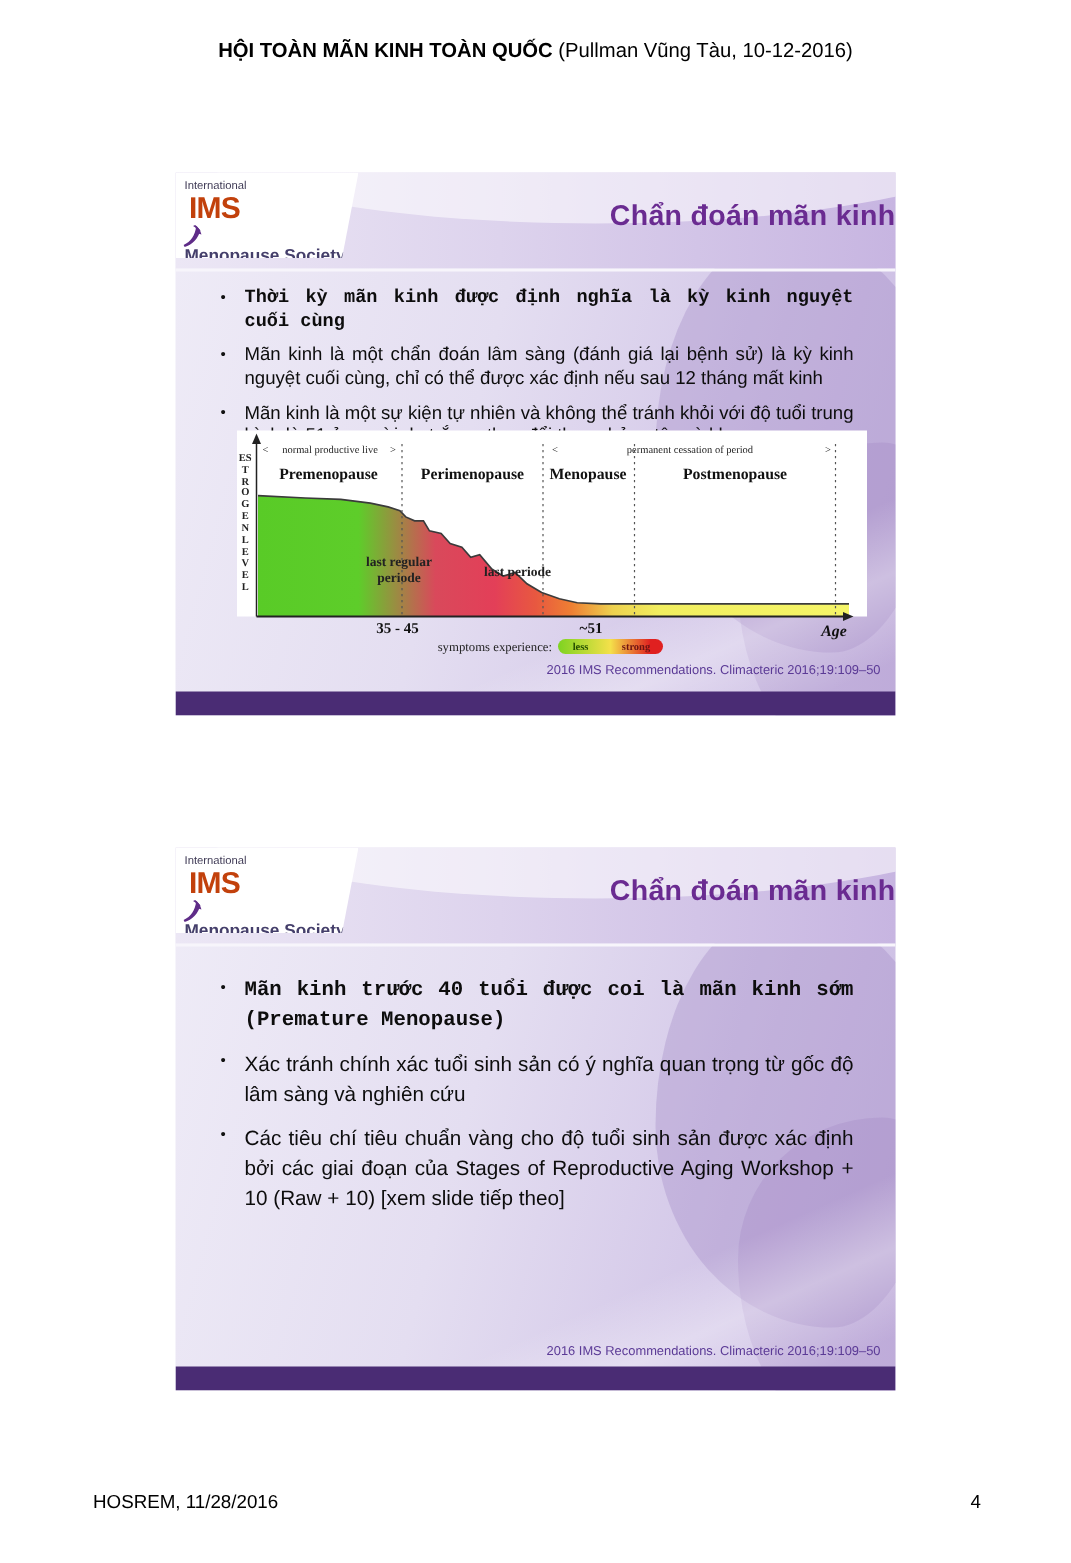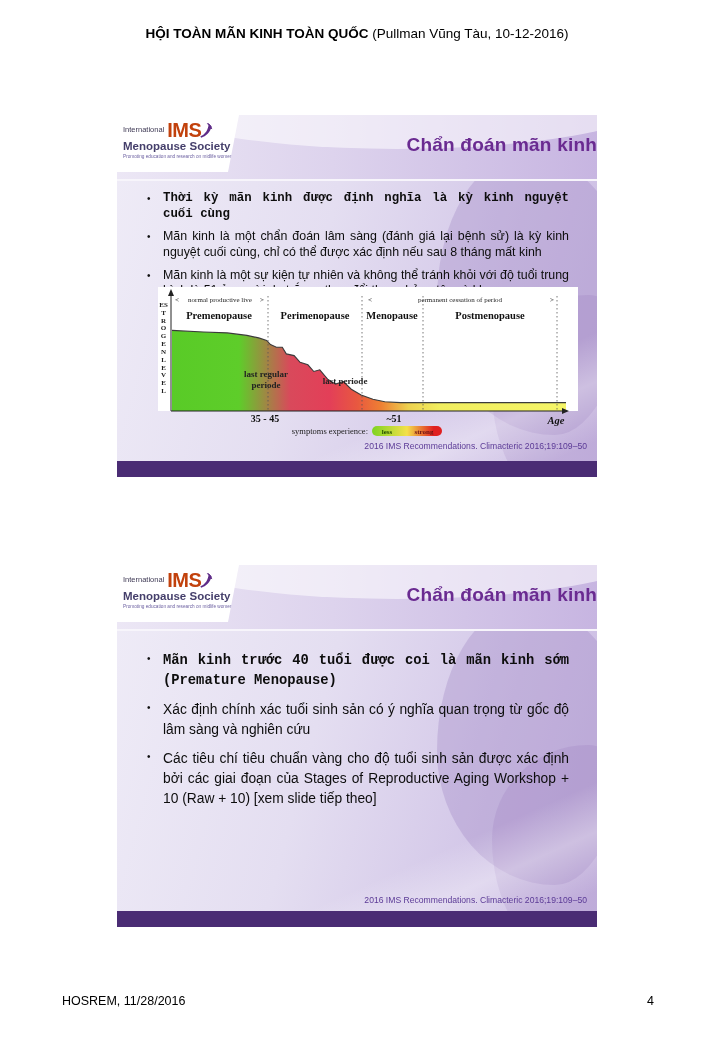--- a/index.html
+++ b/index.html
@@ -33,21 +33,21 @@
     background:linear-gradient(90deg,#ece7f5 0%,#ddd3ed 45%,#c7b5e1 100%);
     border-bottom:2px solid #f7f5fb;}
   .band:before{content:"";position:absolute;left:0;top:-86px;width:560px;height:120px;
     background:rgba(255,255,255,0.55);border-radius:50%;}
   .slide-title{position:absolute;left:0;right:0;top:19px;text-align:right;
     font-size:19px;font-weight:700;color:#6a2b91;letter-spacing:.2px;}
 
   
   .logo-box{position:absolute;left:0;top:0;width:122px;height:57px;background:#ffffff;
     clip-path:polygon(0 0,100% 0,91% 100%,0 100%);padding:5px 0 0 6px;box-sizing:border-box;z-index:3;}
-  .logo-top{display:flex;align-items:center;line-height:1;}
+  .logo-top{display:flex;align-items:flex-start;line-height:1;flex-direction:column;}
   .logo-intl{font-size:7.5px;color:#3f3a55;margin-bottom:1px;}
   .logo-ims{font-size:20px;font-weight:700;color:#c2410c;margin-left:3px;letter-spacing:-0.5px;}
   .swoosh{width:14px;height:16px;margin-left:-2px;}
   .logo-society{font-size:11.5px;font-weight:700;color:#453f6b;line-height:1.05;}
   .logo-tagline{font-size:4.7px;color:#6b5fa0;margin-top:1.5px;white-space:nowrap;}
 
   
   .content{position:absolute;left:30px;right:28px;z-index:2;}
   .slide-1 .content{top:76px;}
   .slide-2 .content{top:86px;}
@@ -104,21 +104,21 @@
     <div class="logo-tagline">Promoting education and research on midlife women's health</div>
   </div>
 
   <div class="content">
     <div class="bullet-row bullet-bold">
       <span class="dot">•</span>
       <div class="btext">Thời kỳ mãn kinh được định nghĩa là kỳ kinh nguyệt cuối cùng</div>
     </div>
     <div class="bullet-row">
       <span class="dot">•</span>
-      <div class="btext">Mãn kinh là một chẩn đoán lâm sàng (đánh giá lại bệnh sử) là kỳ kinh nguyệt cuối cùng, chỉ có thể được xác định nếu sau 8 tháng mất kinh</div>
+      <div class="btext">Mãn kinh là một chẩn đoán lâm sàng (đánh giá lại bệnh sử) là kỳ kinh nguyệt cuối cùng, chỉ có thể được xác định nếu sau 12 tháng mất kinh</div>
     </div>
     <div class="bullet-row">
       <span class="dot">•</span>
       <div class="btext">Mãn kinh là một sự kiện tự nhiên và không thể tránh khỏi với độ tuổi trung bình là 51 ở người da trắng , thay đổi theo chủng tộc và khu vực</div>
     </div>
   </div>
 
   <div class="chart-box">
     <div class="ylabel cf">ESTROGEN LEVEL</div>
     <svg class="chart-svg cf" width="420" height="153" viewBox="0 0 420 153">
@@ -204,21 +204,21 @@
     <div class="logo-tagline">Promoting education and research on midlife women's health</div>
   </div>
 
   <div class="content">
     <div class="bullet-row bullet-bold">
       <span class="dot">•</span>
       <div class="btext">Mãn kinh trước 40 tuổi được coi là mãn kinh sớm (Premature Menopause)</div>
     </div>
     <div class="bullet-row">
       <span class="dot">•</span>
-      <div class="btext">Xác định chính xác tuổi sinh sản có ý nghĩa quan trọng từ gốc độ lâm sàng và nghiên cứu</div>
+      <div class="btext">Xác tránh chính xác tuổi sinh sản có ý nghĩa quan trọng từ gốc độ lâm sàng và nghiên cứu</div>
     </div>
     <div class="bullet-row">
       <span class="dot">•</span>
       <div class="btext">Các tiêu chí tiêu chuẩn vàng cho độ tuổi sinh sản được xác định bởi các giai đoạn của Stages of Reproductive Aging Workshop + 10 (Raw + 10) [xem slide tiếp theo]</div>
     </div>
   </div>
 
   <div class="citation"><span>2016 IMS Recommendations. </span><span class="it">Climacteric</span><span> 2016;19:109–50</span></div>
   <div class="bottom-bar"></div>
 </div>

